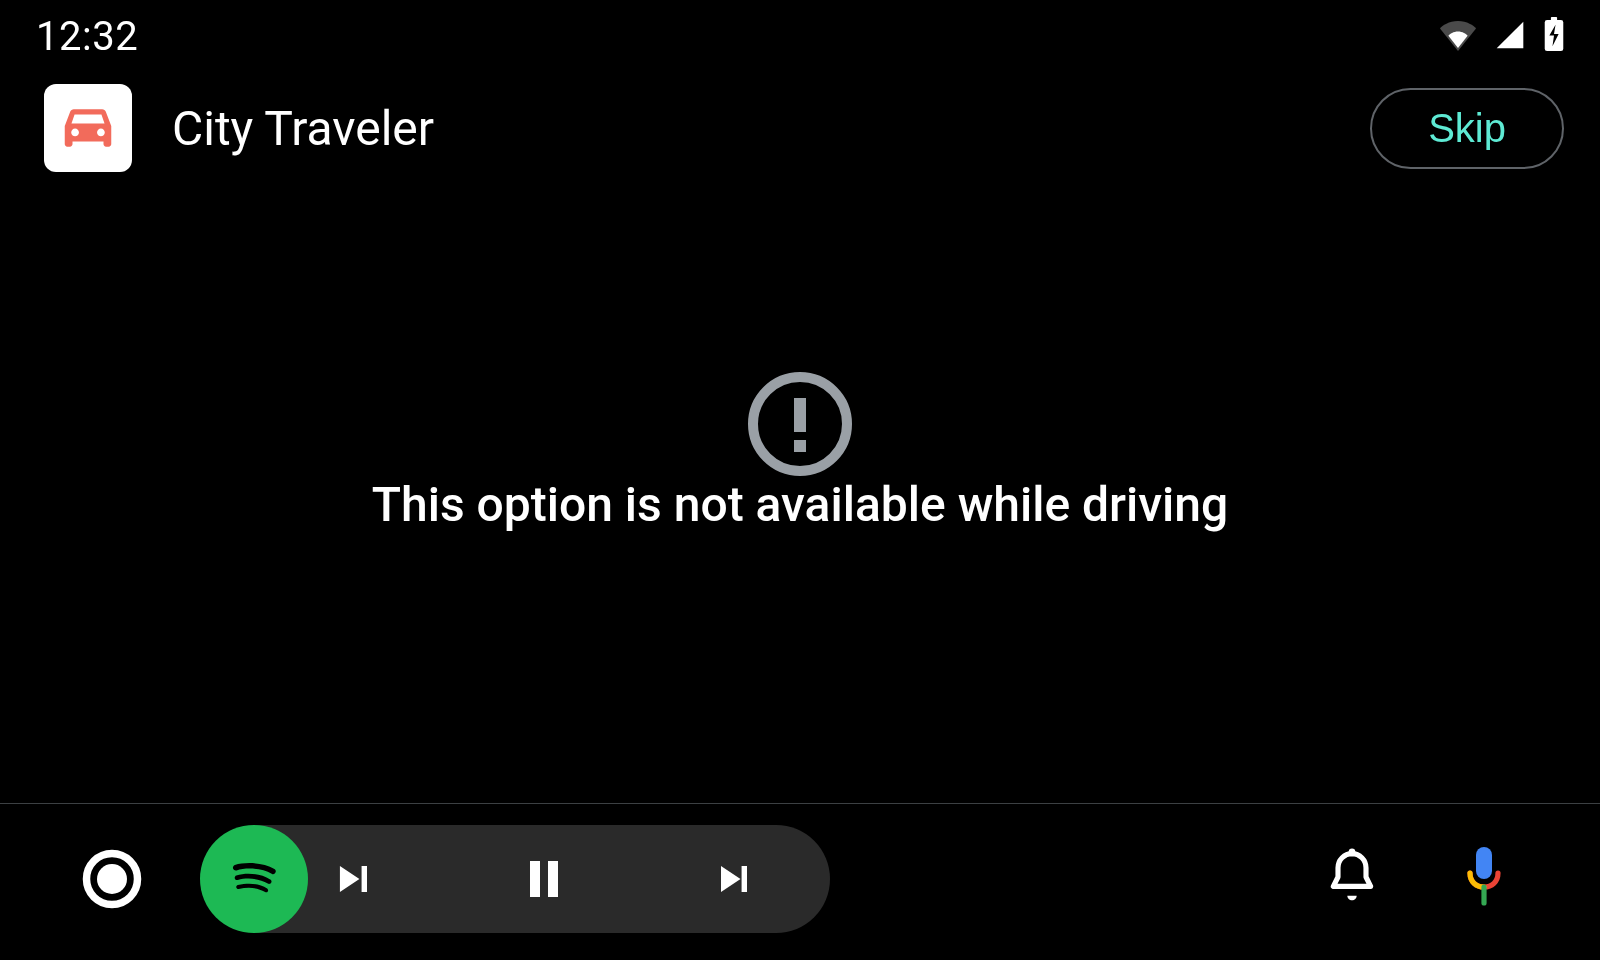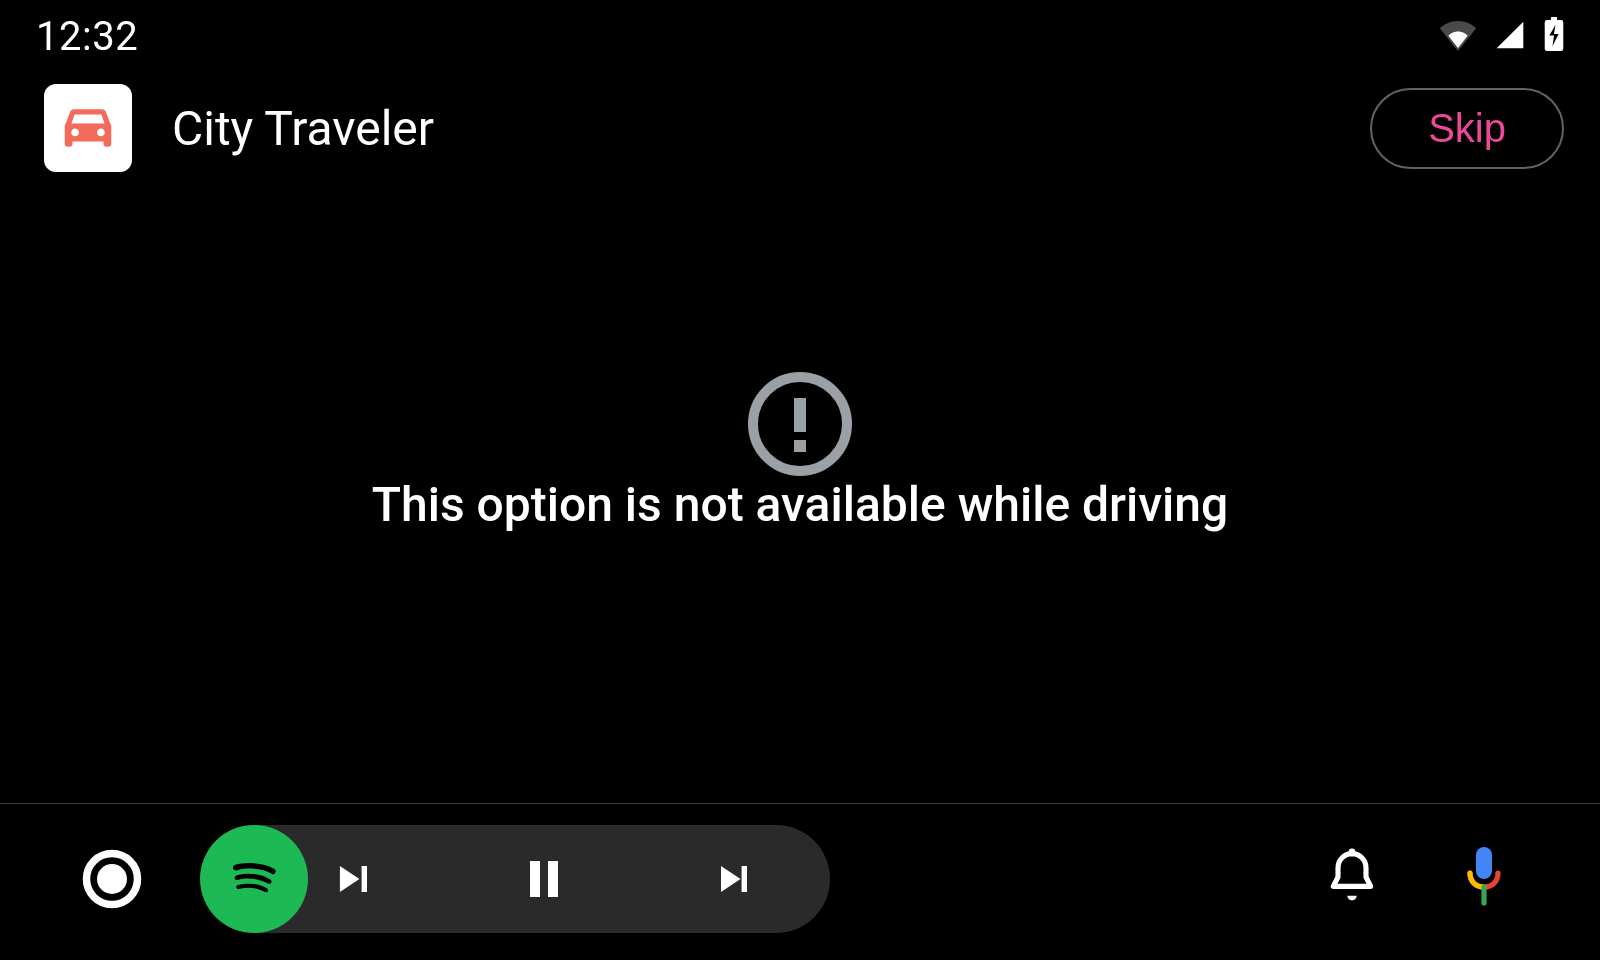--- a/index.html
+++ b/index.html
@@ -11,21 +11,21 @@
     .statusbar { height: 72px; display: flex; align-items: center; justify-content: space-between; padding: 0 36px; gap: 47px; }
     .statusbar .time { font-size: 40px; font-weight: 400; letter-spacing: 0.5px; }
     .statusbar .right { display: flex; align-items: flex-end; gap: 18px; }
 
     
     .header { display: flex; align-items: center; justify-content: space-between; padding: 12px 36px 22px 44px; }
     .brand { display: flex; align-items: center; gap: 40px; }
     .app-icon-box { width: 88px; height: 88px; background: #fff; border-radius: 12px; display: flex; align-items: center; justify-content: center; }
     .app-title { font-size: 48px; font-weight: 400; text-align: right; }
 
-    .skip-btn { padding: 16px 56px; border: 2px solid #5f6368; border-radius: 48px; background: transparent; color: #ec4899; font-size: 40px; font-weight: 500; text-align: right; }
+    .skip-btn { padding: 16px 56px; border: 2px solid #5f6368; border-radius: 48px; background: transparent; color: #5eead4; font-size: 40px; font-weight: 500; text-align: right; }
 
     
     .content { flex: 1; display: flex; flex-direction: column; align-items: center; justify-content: flex-start; padding-top: 178px; }
     .alert-icon { width: 104px; height: 104px; border-radius: 50%; border: 10px solid #9aa0a6; display: flex; align-items: center; justify-content: center; }
     .alert-mark { display: flex; flex-direction: column; align-items: center; gap: 8px; margin-top: 2px; }
     .alert-bar { width: 12px; height: 34px; background: #9aa0a6; }
     .alert-dot { width: 12px; height: 12px; background: #9aa0a6; }
     .alert-text { font-size: 48px; font-weight: 500; text-align: center; }
 
     

